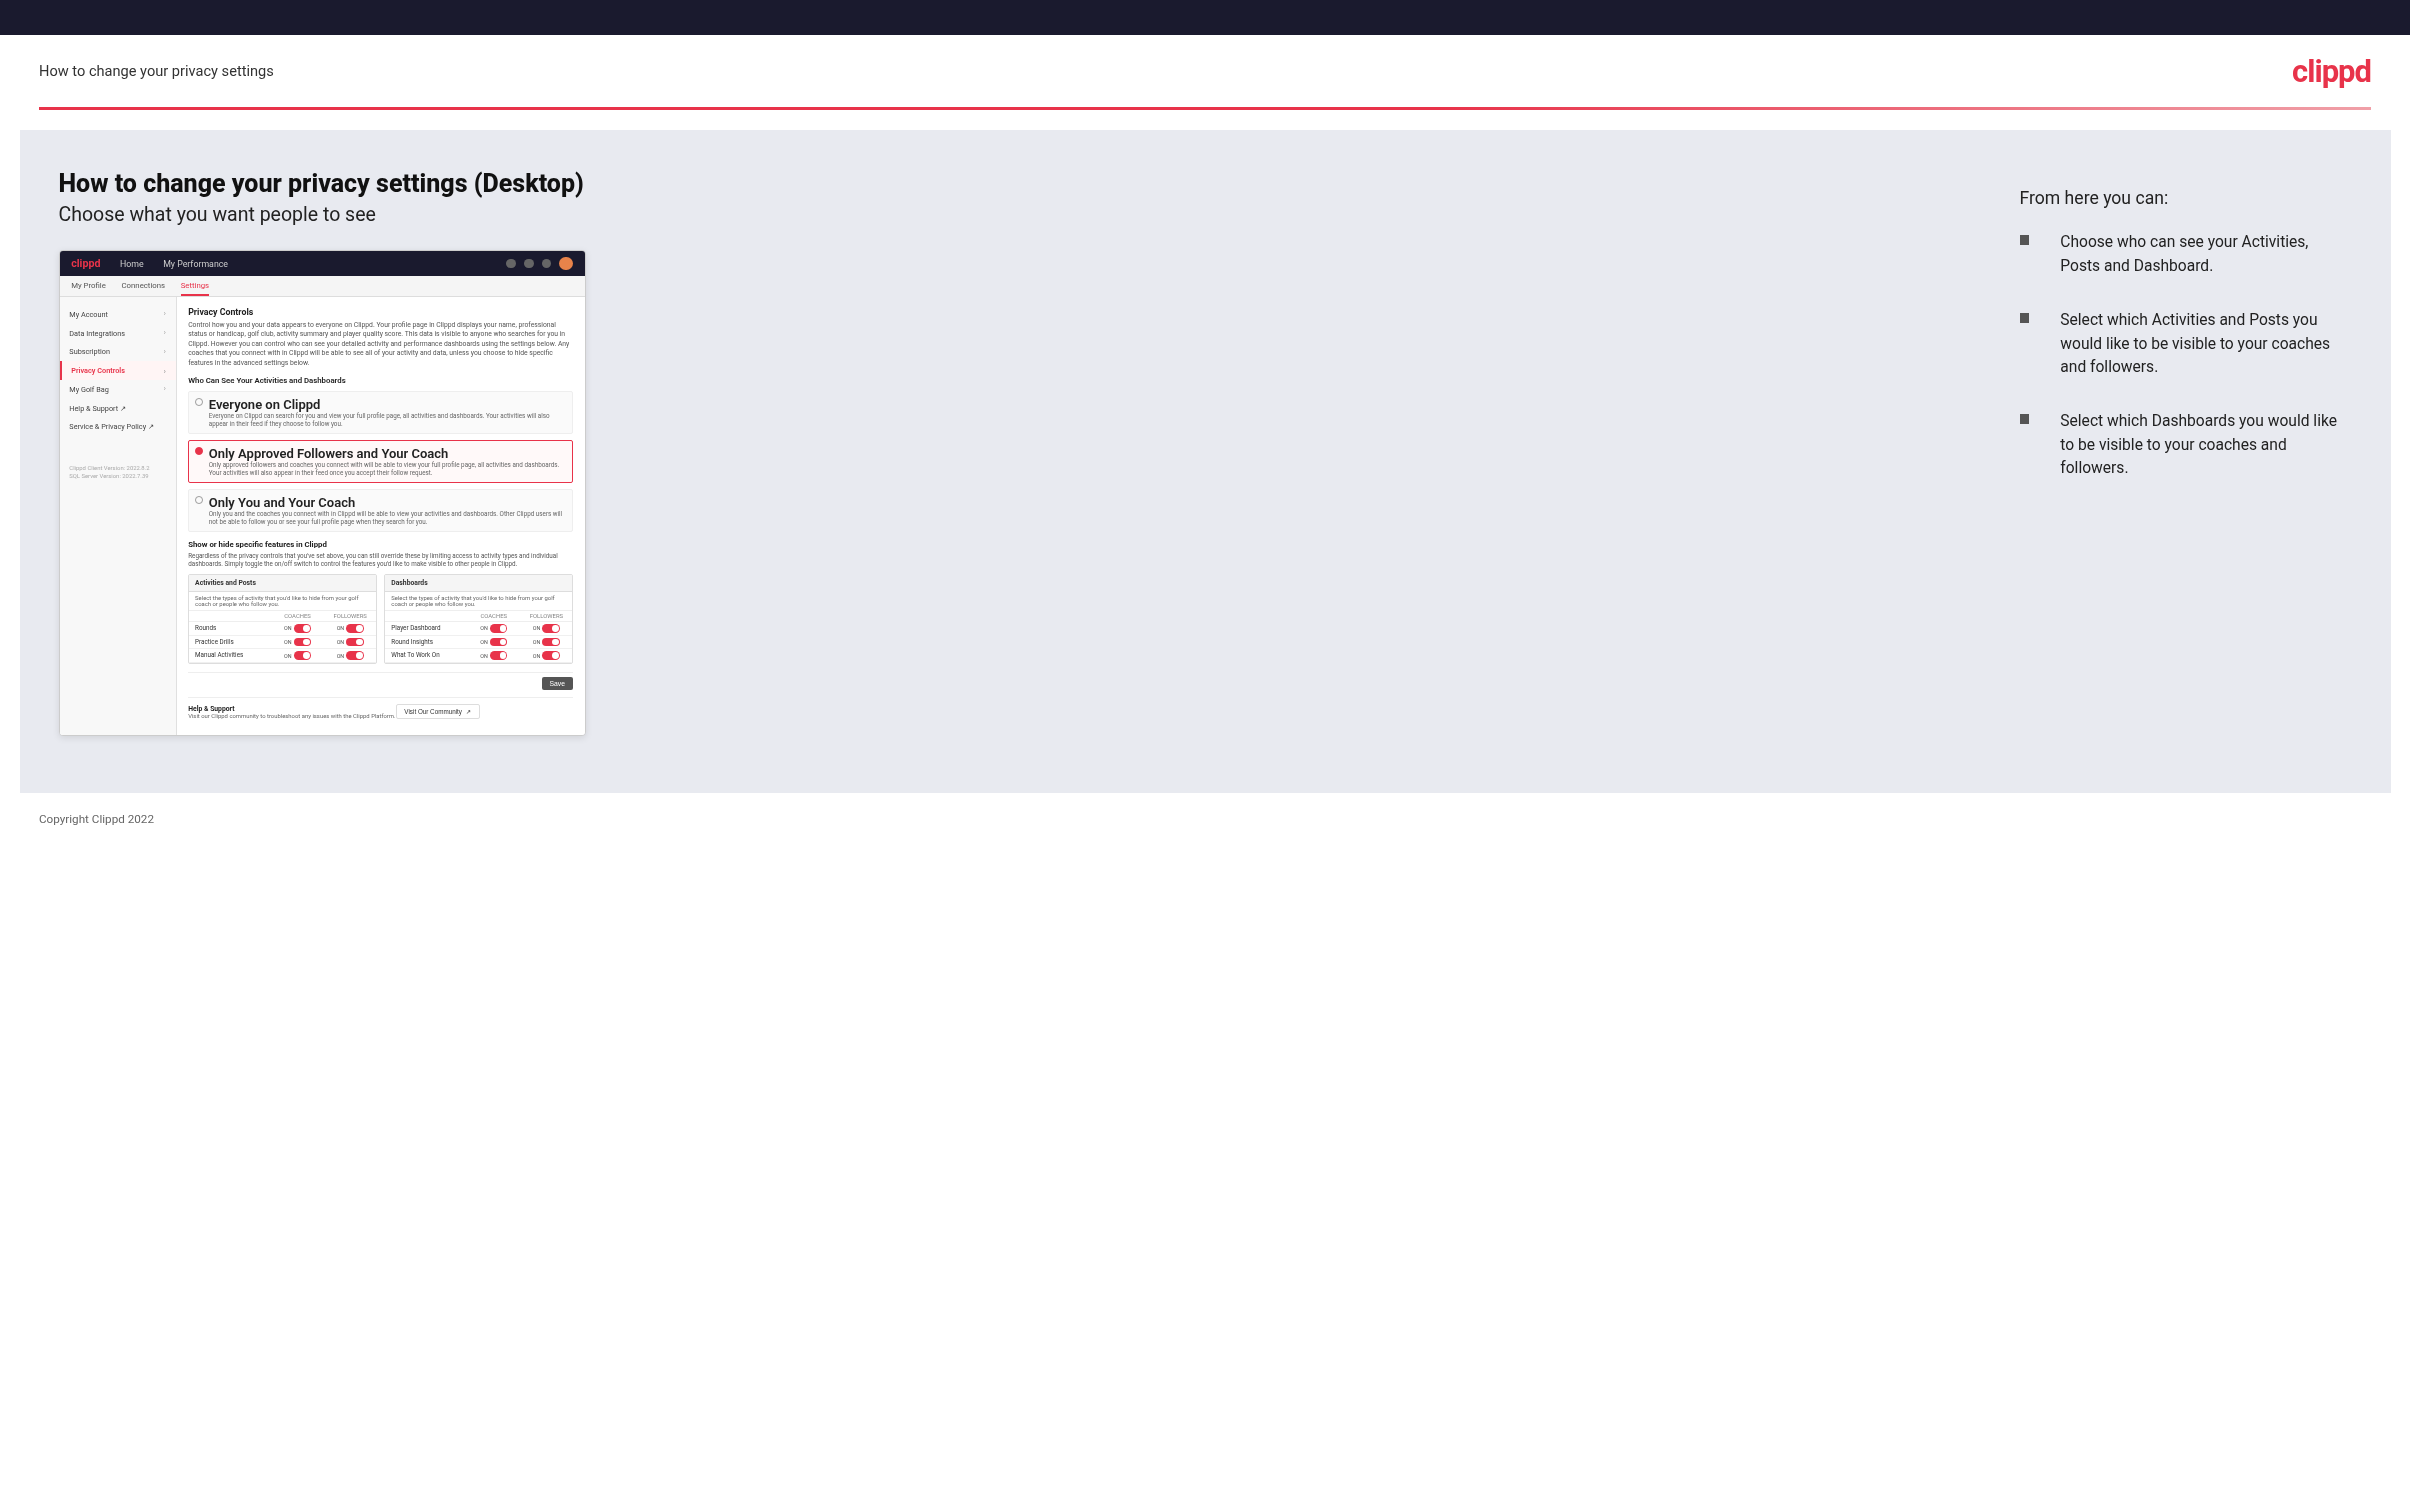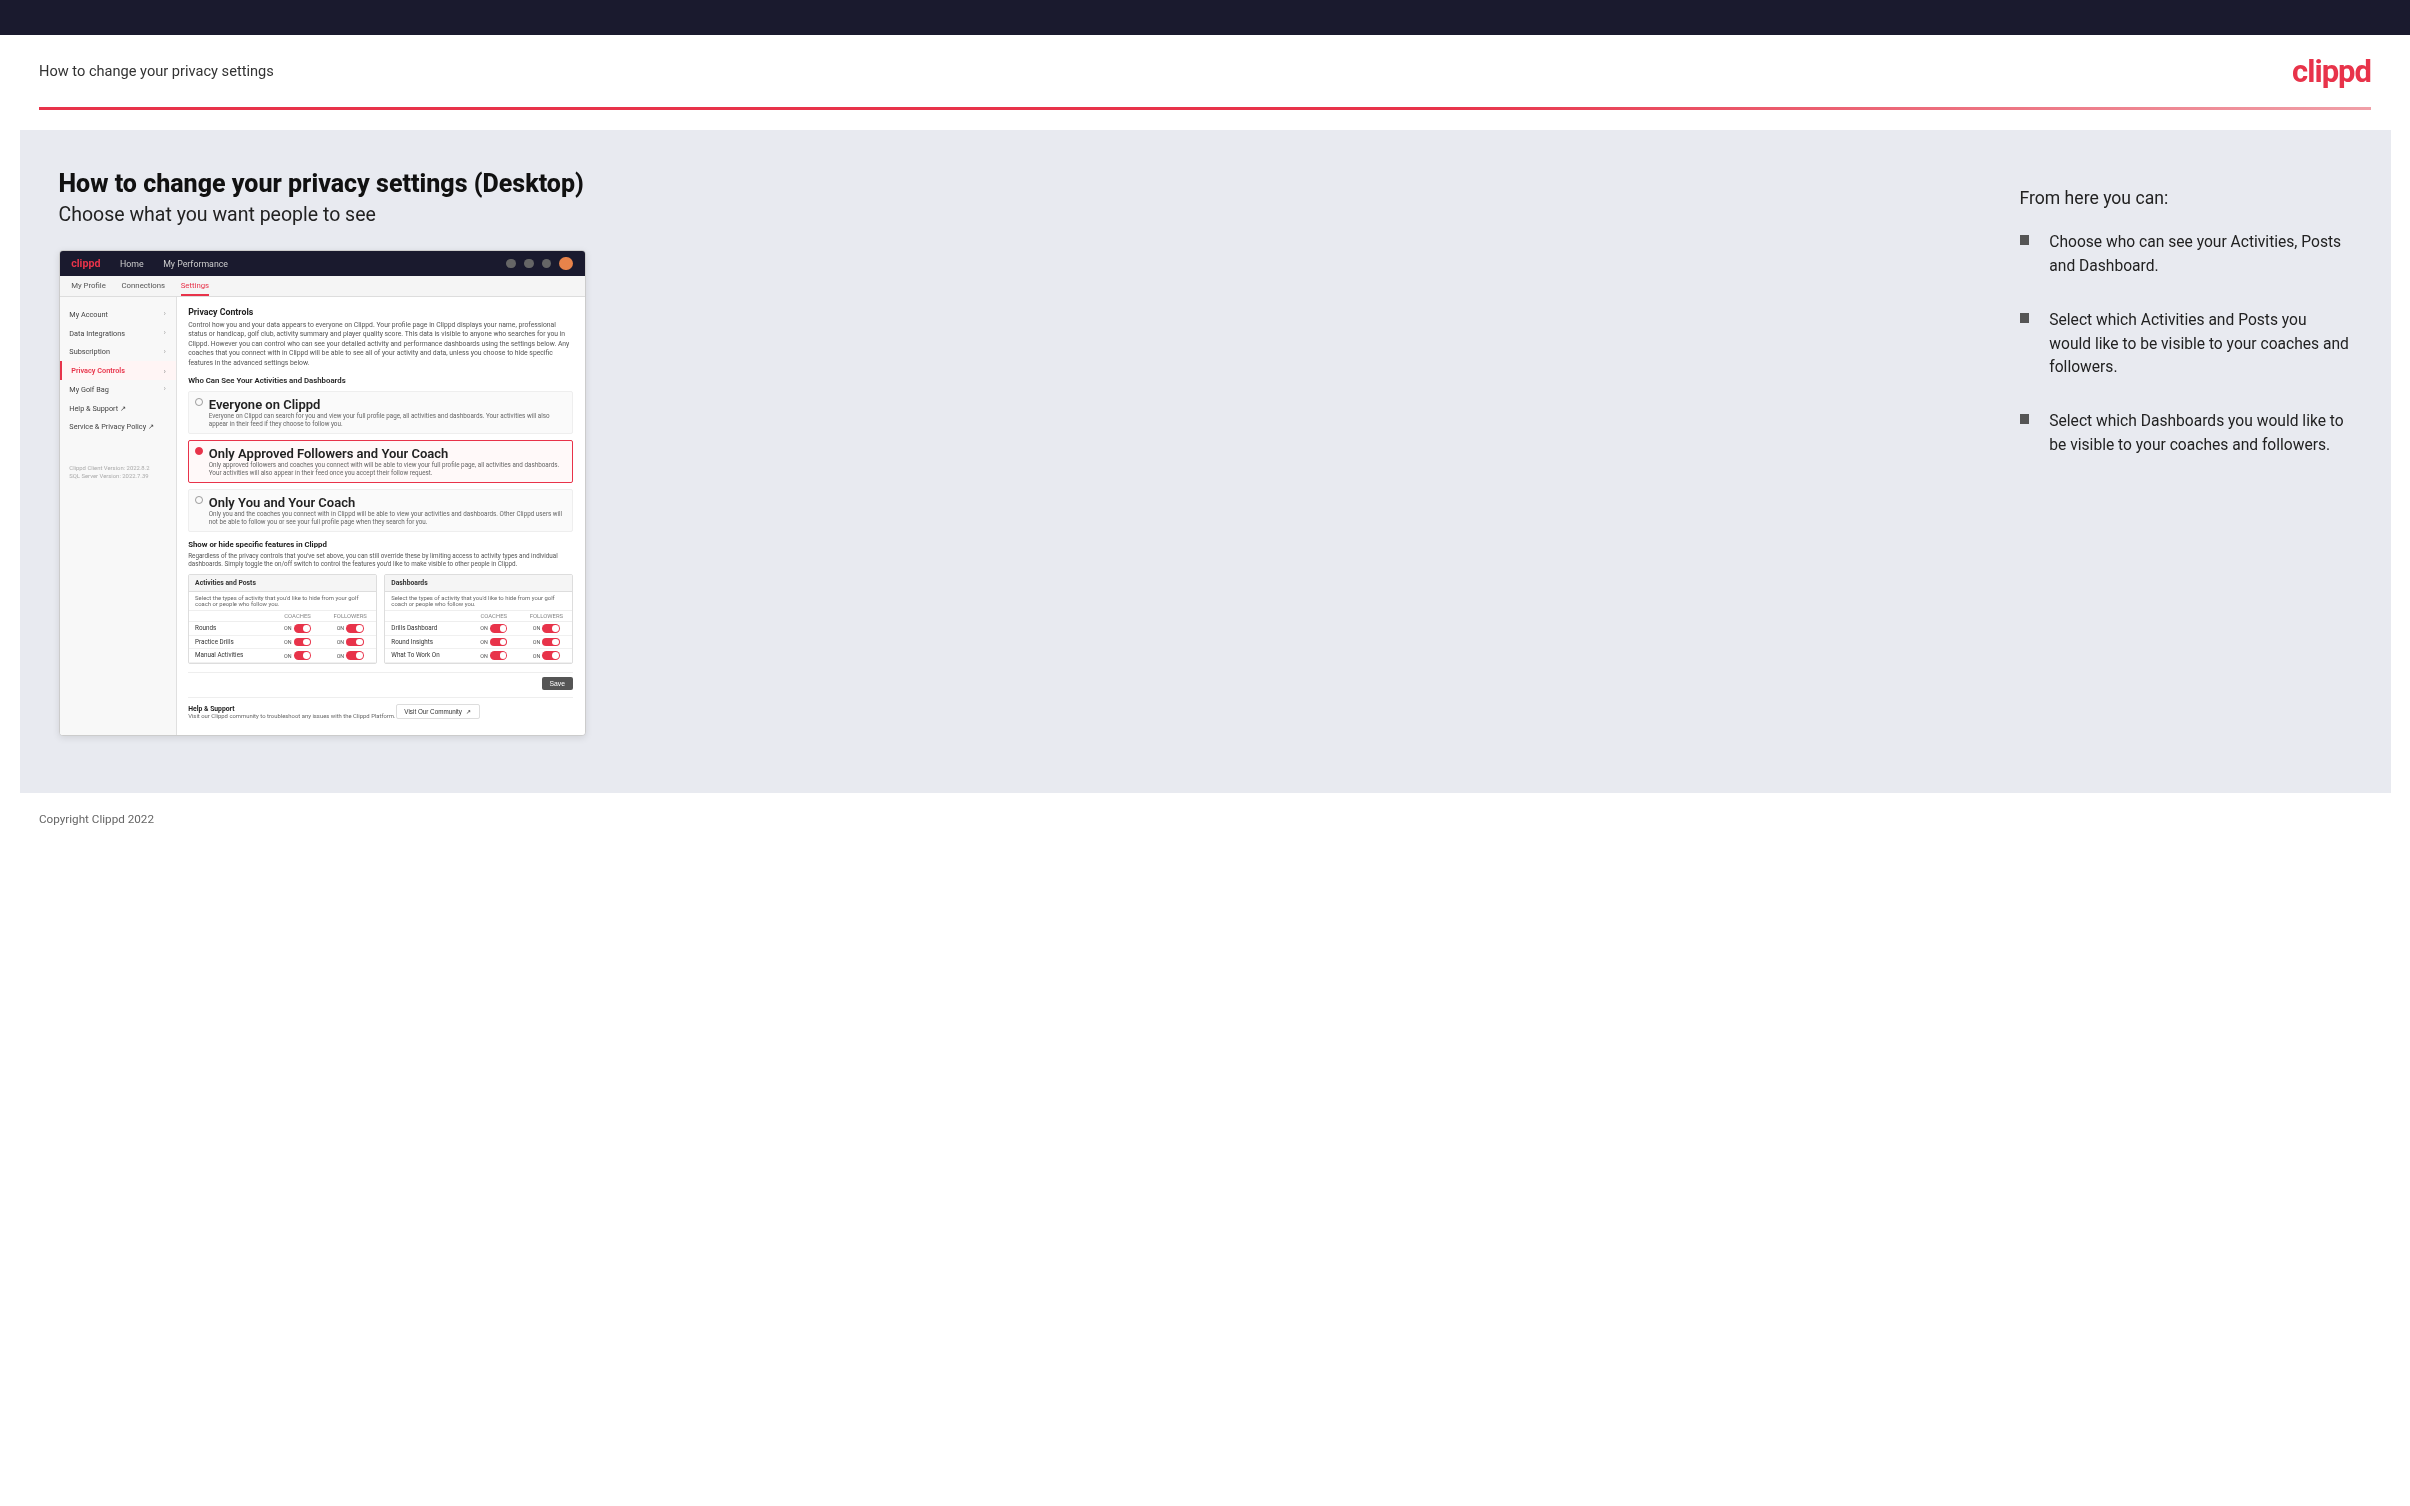--- a/index.html
+++ b/index.html
@@ -396,21 +396,21 @@
       color: #222;
       margin-bottom: 23.4px;
     }
     .bullet-list {
       list-style: none;
       padding: 0;
     }
     .bullet-item {
       display: flex;
       align-items: flex-start;
-      gap: 20px;
+      gap: 31px;
       margin-bottom: 31px;
     }
     .bullet-square {
       width: 9.8px;
       height: 9.8px;
       background: #555;
       flex-shrink: 0;
       margin-top: 3.9px;
     }
     .bullet-text {
@@ -585,21 +585,21 @@
             </div>
 
             <div class="toggle-table">
               <div class="toggle-table-header">Dashboards</div>
               <div class="toggle-table-desc">Select the types of activity that you'd like to hide from your golf coach or people who follow you.</div>
               <div class="toggle-table-cols">
                 <span class="toggle-col-label">COACHES</span>
                 <span class="toggle-col-label">FOLLOWERS</span>
               </div>
               <div class="toggle-row">
-                <span class="toggle-row-label">Drills Dashboard</span>
+                <span class="toggle-row-label">Player Dashboard</span>
                 <div class="toggle-group">
                   <div class="toggle">
                     <span class="toggle-label">ON</span>
                     <div class="toggle-switch"></div>
                   </div>
                   <div class="toggle">
                     <span class="toggle-label">ON</span>
                     <div class="toggle-switch"></div>
                   </div>
                 </div>

